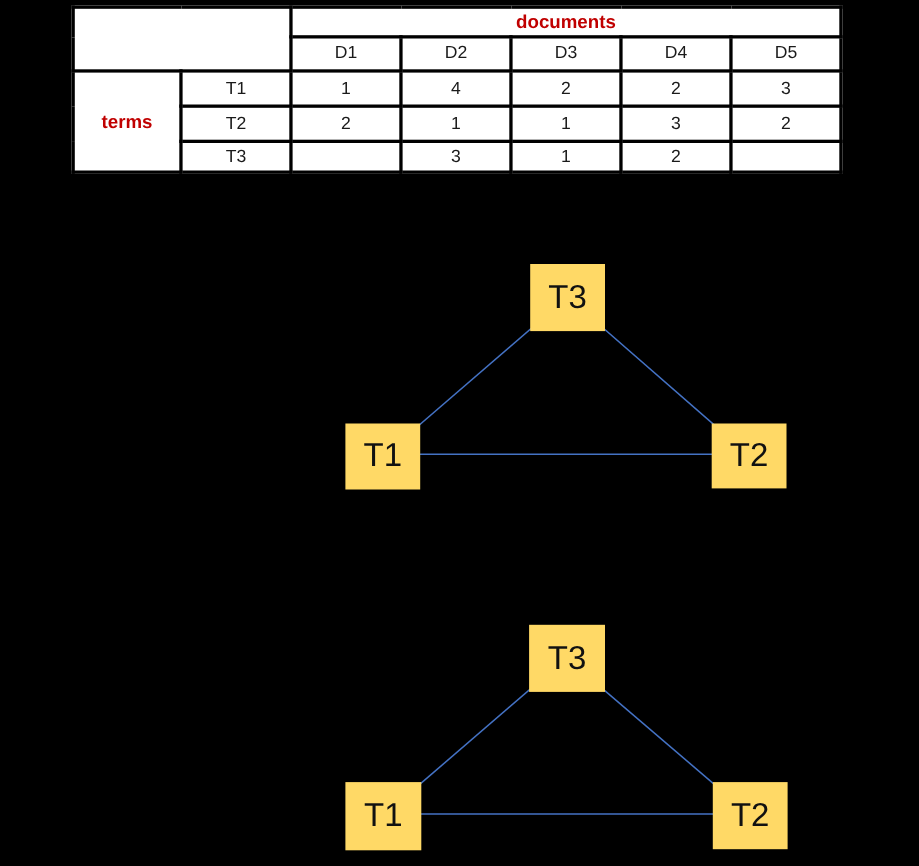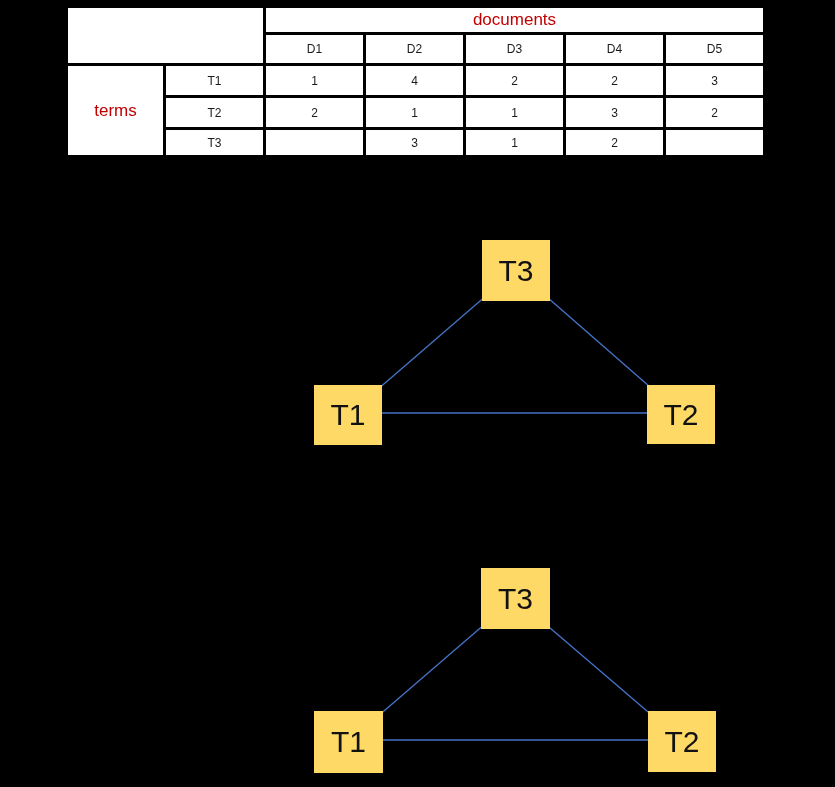--- a/index.html
+++ b/index.html
@@ -32,28 +32,28 @@
     top:5px;
     border-collapse:collapse;
     table-layout:fixed;
     background:var(--table_bg);
   }
   table.tdm td{
     border:3px solid var(--table_border);
     background:var(--table_bg);
     text-align:center;
     vertical-align:middle;
-    font-size:12px;
+    font-size:16px;
     color:var(--text_black);
     padding:0;
     overflow:hidden;
   }
   table.tdm td.group-hdr{
     color:var(--accent_red);
-    font-weight:normal;
+    font-weight:bold;
     font-size:17px;
   }
   tr.r0{height:27px;}
   tr.r1{height:31px;}
   tr.r2{height:32px;}
   tr.r3{height:32px;}
   tr.r4{height:28px;}
 
   
   svg.edges{

